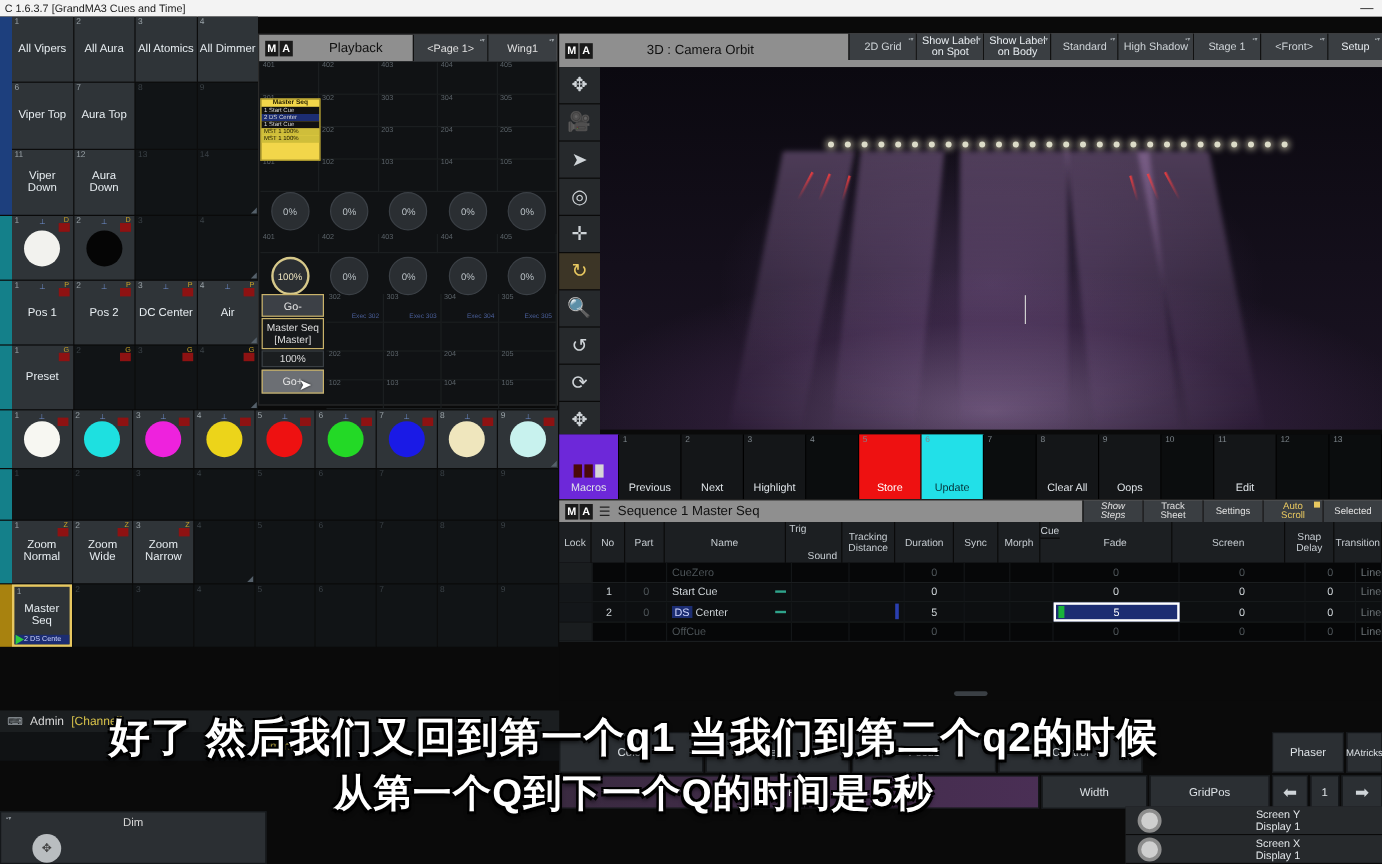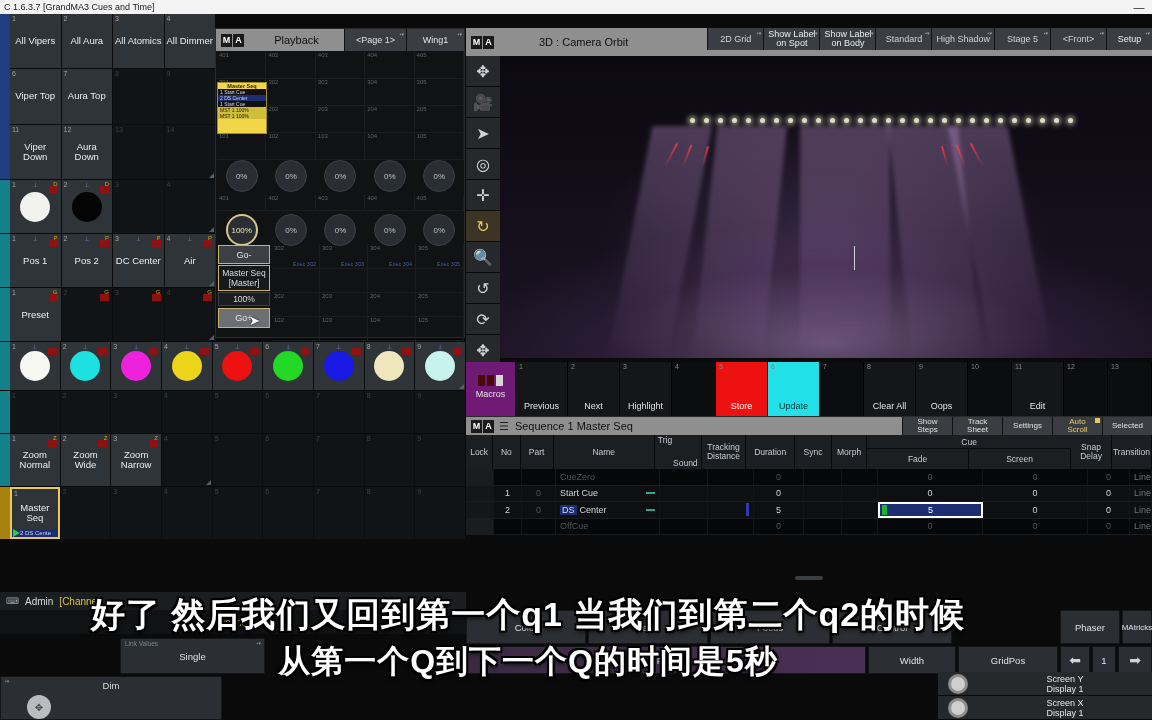--- a/index.html
+++ b/index.html
@@ -704,21 +704,21 @@
             <div style="text-align: right; line-height: 9px; font-size: 9px; white-space: pre; color: rgb(207, 212, 216);">Standard</div>
           </div>
           <div class="wbtn" style="min-width: 56px;">
             <div class="dots">▪▾</div>
             <div class="sub">BeamQuality</div>
             <div style="text-align: center; line-height: 9px; font-size: 9px; white-space: pre; color: rgb(207, 212, 216);">High Shadow</div>
           </div>
           <div class="wbtn" style="min-width: 56px;">
             <div class="dots">▪▾</div>
             <div class="sub">Stage</div>
-            <div style="text-align: center; line-height: 9px; font-size: 9px; white-space: pre; color: rgb(207, 212, 216);">Stage 5</div>
+            <div style="text-align: center; line-height: 9px; font-size: 9px; white-space: pre; color: rgb(207, 212, 216);">Stage 1</div>
           </div>
           <div class="wbtn" style="min-width: 56px;">
             <div class="dots">▪▾</div>
             <div class="sub">Camera</div>
             <div style="text-align: center; line-height: 9px; font-size: 9px; white-space: pre; color: rgb(207, 212, 216);">&lt;Front&gt;</div>
           </div>
           <div class="wbtn" style="min-width: 46px;">
             <div class="dots">▪▾</div>
             <div style="text-align: center; line-height: 9px; font-size: 9px; white-space: pre; color: rgb(232, 237, 241);">Setup</div>
           </div>
@@ -778,21 +778,21 @@
         <div class="vtbtn">✛</div>
         <div class="vtbtn act">↻</div>
         <div class="vtbtn">🔍</div>
         <div class="vtbtn">↺</div>
         <div class="vtbtn">⟳</div>
         <div class="vtbtn">✥</div>
       </div>
   </div>
 
   <div class="macrobar" style="left:466px;top:348px;width:686px;height:54px;">
-    <div class="mcell" style="width:50px;background:#701a75;align-items:center;flex-direction:column;justify-content:center;">
+    <div class="mcell" style="width:50px;background:#6d28d9;align-items:center;flex-direction:column;justify-content:flex-end;">
       <div style="display:flex;gap:2px;margin-bottom:3px;">
         <span style="width:7px;height:11px;background:#4a0909;display:block;"></span>
         <span style="width:7px;height:11px;background:#4a0909;display:block;"></span>
         <span style="width:7px;height:11px;background:#d6d6d6;display:block;"></span>
       </div>
       <span>Macros</span>
     </div>
     <div id="macro-cells" style="display:flex;flex:1;">
         <div class="mcell dark" style="flex: 1 1 52px;">
           <div class="n">1</div>
@@ -852,21 +852,21 @@
   <div id="seqsheet" style="left:466px;top:402px;width:686px;height:168px;">
     <div class="wtitle" style="height:18px;">
       <div class="malogo">
           <span>M</span>
           <span>A</span>
         </div>
       <div style="font-size:11px;color:#222;margin-right:6px;">☰</div>
       <div class="cap" style="text-align:left;">Sequence 1 Master Seq</div>
       <div id="sheet-buttons" style="display:flex;height:18px;">
           <div class="wbtn" style="height: 18px; min-width: 50px; font-size: 8px; line-height: 8px;">
-            <div style="white-space: pre; text-align: center;">Show
+            <div style="white-space: pre; text-align: center; font-style: italic;">Show
 Steps</div>
           </div>
           <div class="wbtn" style="height: 18px; min-width: 50px; font-size: 8px; line-height: 8px;">
             <div style="white-space: pre; text-align: center;">Track
 Sheet</div>
           </div>
           <div class="wbtn" style="height: 18px; min-width: 50px; font-size: 8px; line-height: 8px;">
             <div style="white-space: pre; text-align: center;">Settings</div>
           </div>
           <div class="wbtn" style="height: 18px; min-width: 50px; font-size: 8px; line-height: 8px; color: rgb(232, 200, 96);">
@@ -888,21 +888,21 @@
       <div class="c" style="width:104px;">Name</div>
       <div class="c" style="width:48px;flex-direction:column;align-items:flex-start;justify-content:space-between;padding:1px 3px;">
         <span>Trig</span>
         <span style="align-self:flex-end">Sound</span>
       </div>
       <div class="c" style="width:46px;">Tracking
 Distance</div>
       <div class="c" style="width:50px;">Duration</div>
       <div class="c" style="width:38px;">Sync</div>
       <div class="c" style="width:36px;">Morph</div>
-      <div style="width:210px;display:flex;flex-direction:column;">
+      <div style="width:210px;display:flex;flex-direction:row;">
         <div style="height:14px;display:flex;align-items:center;justify-content:center;border-bottom:1px solid #0a0a0a;">Cue</div>
         <div style="flex:1;display:flex;">
           <div class="c" style="flex:1;">Fade</div>
           <div class="c" style="flex:1;">Screen</div>
         </div>
       </div>
       <div class="c" style="width:42px;">Snap
 Delay</div>
       <div class="c" style="flex:1;">Transition</div>
     </div>
@@ -990,25 +990,20 @@
 
   <div class="cmdbar" style="left:0;top:578px;width:466px;height:18px;">
     <span style="font-size:9px;color:#9aa1a6;">⌨</span>
     <span>Admin</span>
     <span style="color:#d8c24a;">[Channel]</span>
   </div>
   <div class="cmdbar" style="left:0;top:596px;width:466px;height:24px;background:#101214;justify-content:center;">
     <span style="color:#d8c24a;">Dimmer</span>
   </div>
 
-  <div class="encbox" style="left:120px;top:624px;width:145px;height:36px;">
-    <div class="cap">Link Values</div>
-    <div class="dots">▪▾</div>
-    <span>Single</span>
-  </div>
 
   <div style="position:absolute;left:0;top:662px;width:222px;height:44px;background:#2b2f33;border:1px solid #14171a;">
     <div class="dots" style="position:absolute;left:4px;top:1px;font-size:5px;color:#8b9298;">▪▾</div>
     <div style="text-align:center;font-size:9.5px;padding-top:3px;">Dim</div>
     <div style="position:absolute;left:26px;top:18px;width:24px;height:24px;border-radius:50%;
          background:#b9bdc0;display:flex;align-items:center;justify-content:center;color:#444;font-size:10px;">✥</div>
   </div>
 
   <div class="encbox" style="left:466px;top:596px;width:120px;height:34px;">Color</div>
   <div class="encbox" style="left:588px;top:596px;width:120px;height:34px;">Beam</div>

